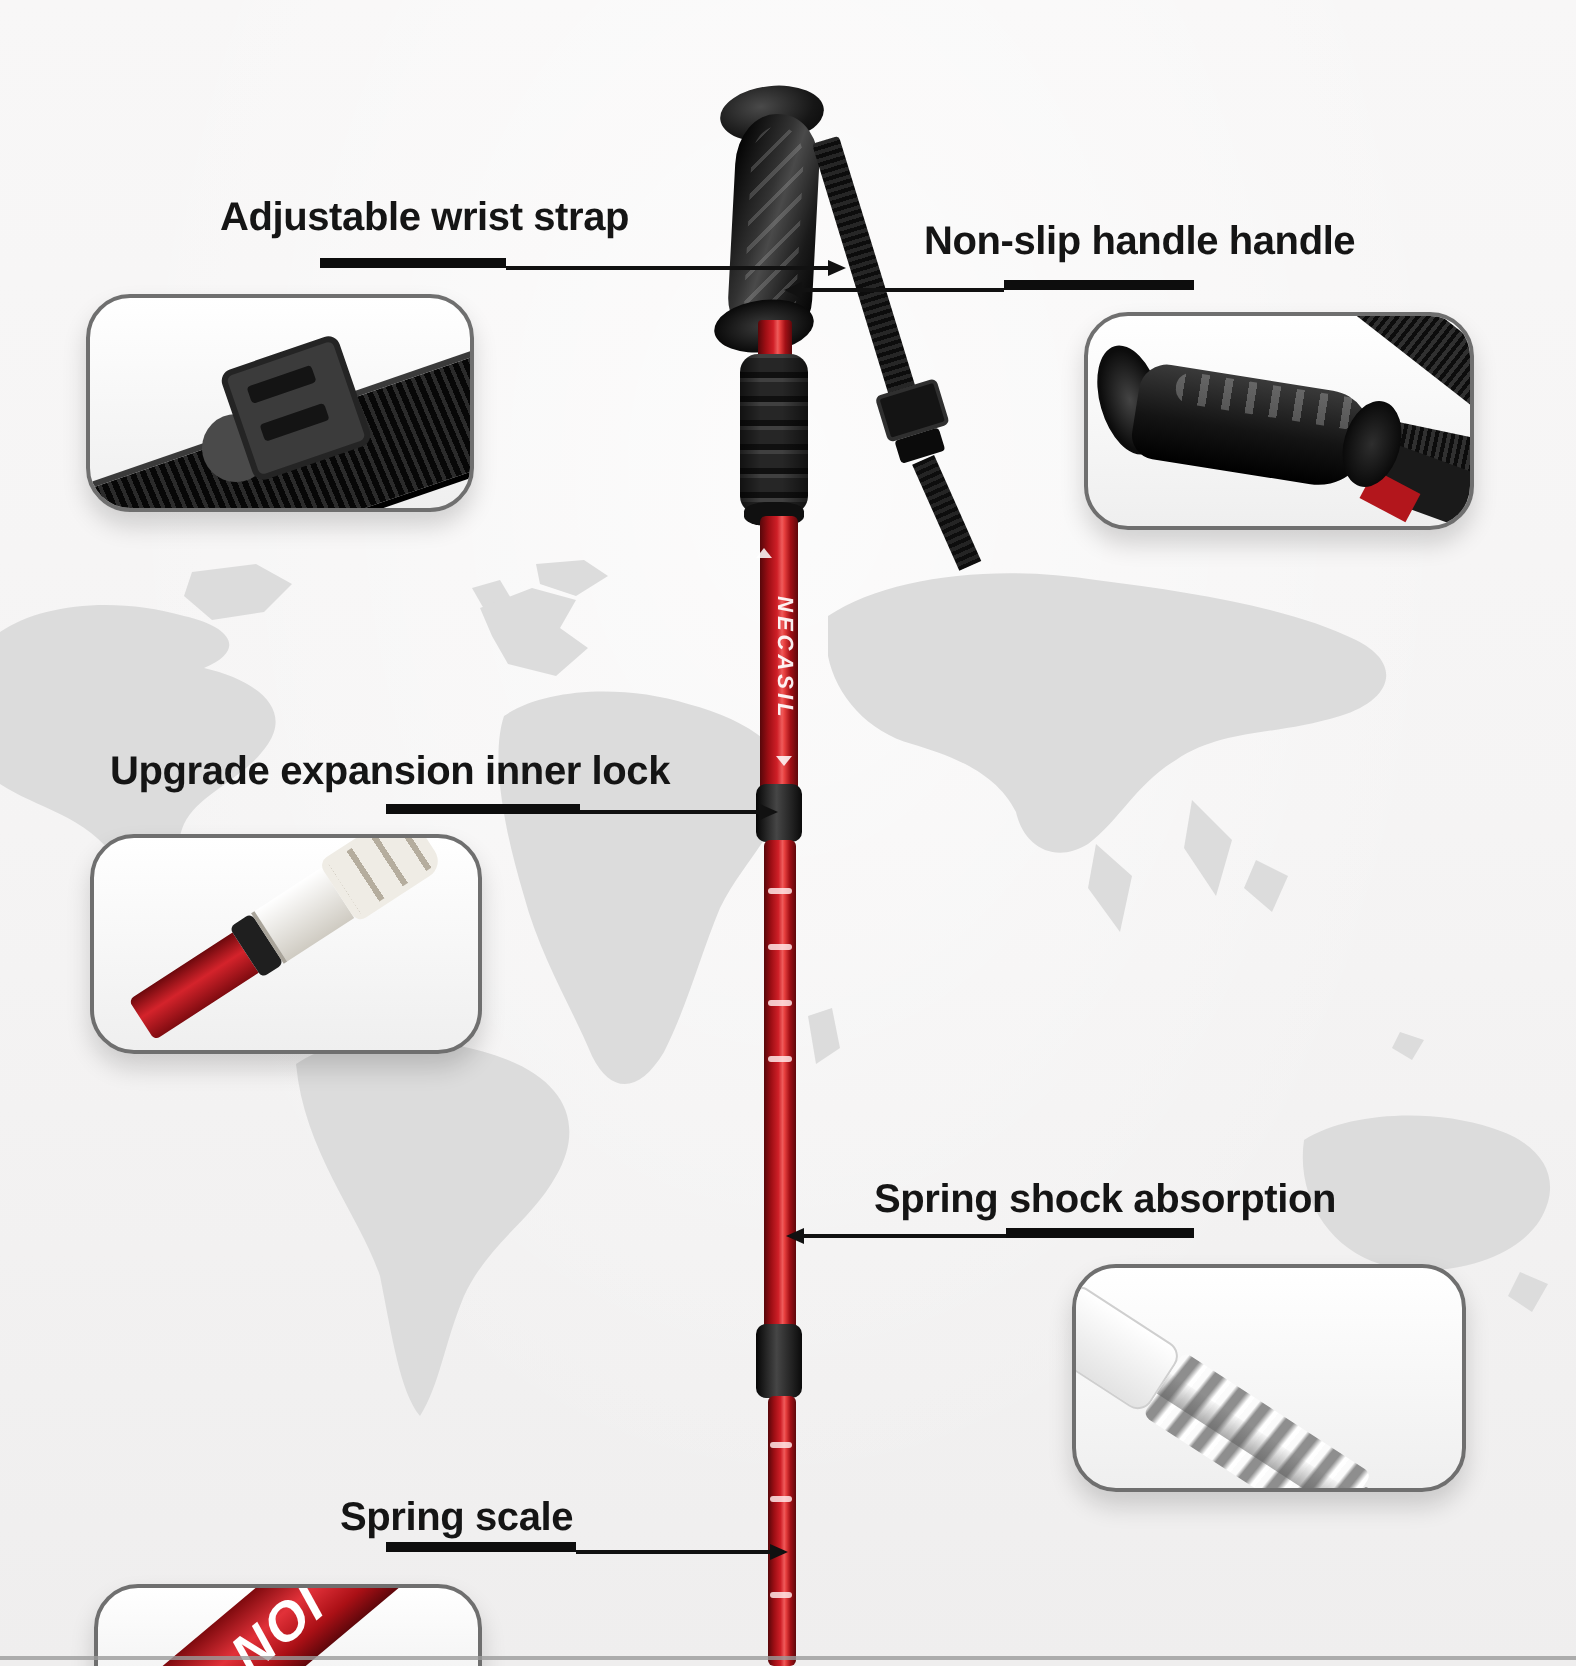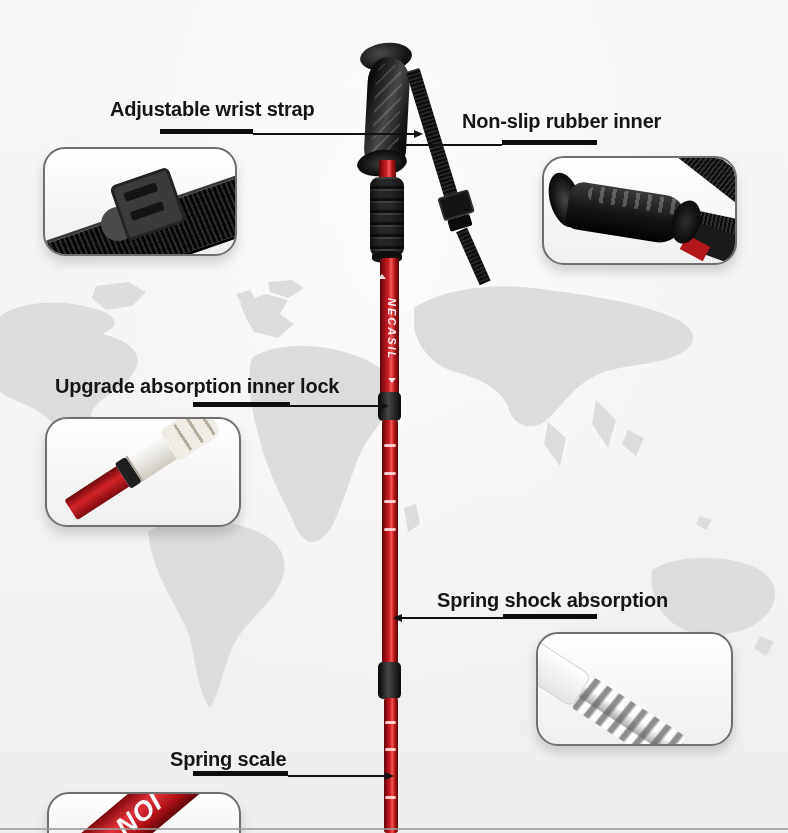--- a/index.html
+++ b/index.html
@@ -168,28 +168,28 @@
   </div>
 
   <div>
     <div class="callout-label" style="left:110px;top:98px;">Adjustable wrist strap</div>
     <div class="bar" style="left:160px;top:129px;width:93px;"></div>
     <div class="line" style="left:253px;top:133px;width:162px;"></div>
     <div class="arr r" style="left:414px;top:130px;"></div>
   </div>
 
   <div>
-    <div class="callout-label" style="left:462px;top:110px;">Non-slip rubber inner</div>
+    <div class="callout-label" style="left:462px;top:110px;">Non-slip handle handle</div>
     <div class="bar" style="left:502px;top:140px;width:95px;"></div>
     <div class="line" style="left:400px;top:144px;width:102px;"></div>
     <div class="arr l" style="left:392px;top:141px;"></div>
   </div>
 
   <div>
-    <div class="callout-label" style="left:55px;top:375px;">Upgrade absorption inner lock</div>
+    <div class="callout-label" style="left:55px;top:375px;">Upgrade expansion inner lock</div>
     <div class="bar" style="left:193px;top:402px;width:97px;"></div>
     <div class="line" style="left:290px;top:405px;width:92px;"></div>
     <div class="arr r" style="left:380px;top:402px;"></div>
   </div>
 
   <div>
     <div class="callout-label" style="left:437px;top:589px;text-align:right;">Spring shock absorption</div>
     <div class="bar" style="left:503px;top:614px;width:94px;"></div>
     <div class="line" style="left:400px;top:617px;width:103px;"></div>
     <div class="arr l" style="left:393px;top:614px;"></div>

